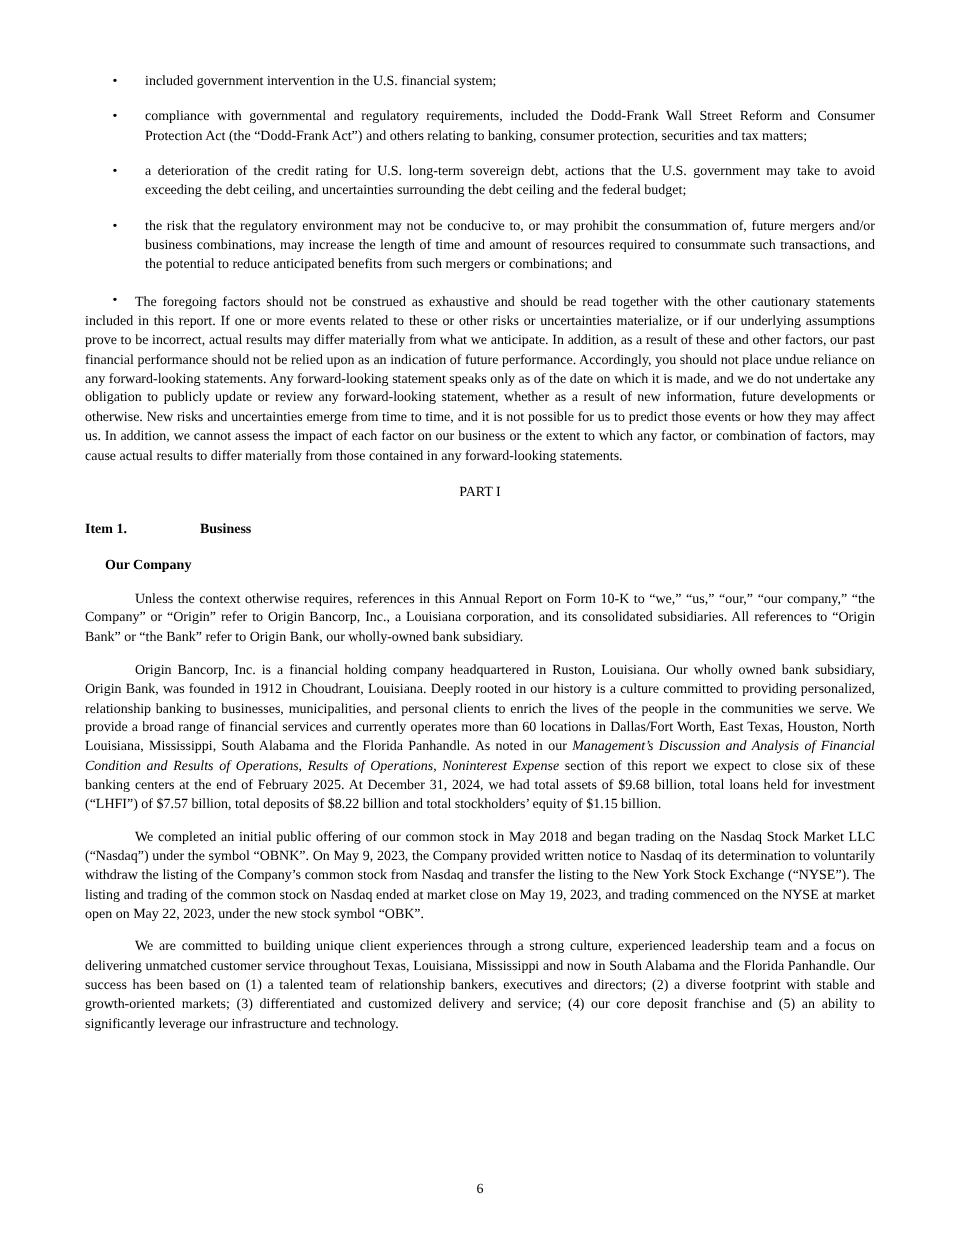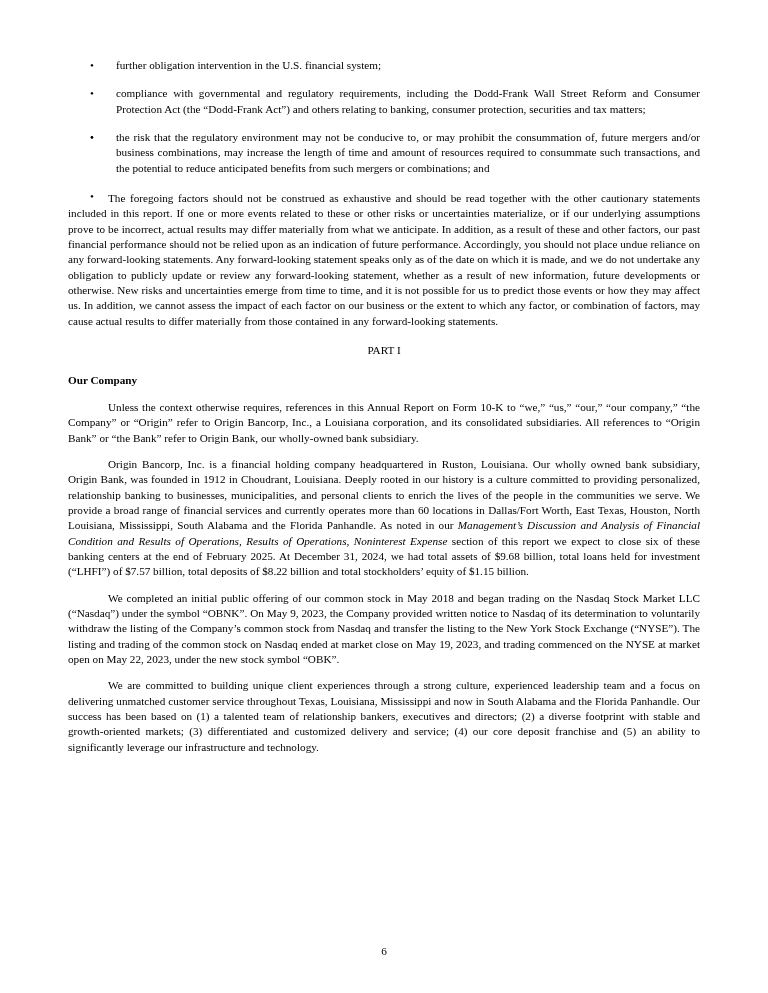--- a/index.html
+++ b/index.html
@@ -60,21 +60,21 @@
     margin: 0 0 13px 0;
     font-weight: bold;
     display: block;
   }
   .item-line .item-label {
     display: inline-block;
     width: 92px;
   }
   .section-heading {
     font-weight: bold;
-    margin: 0 0 12px 0;
+    margin: 0 0 12px 16px;
   }
   .italic {
     font-style: italic;
   }
   .page-number {
     position: absolute;
     bottom: 36px;
     left: 0;
     width: 100%;
     text-align: center;
@@ -83,42 +83,46 @@
 </style>
 </head>
 <body>
 
 <div class="page">
   <div class="content">
 
     <ul class="bullets">
       <li>
         <span class="bullet-mark">•</span>
-        <span>further obligation intervention in the U.S. financial system;</span>
+        <span>included government intervention in the U.S. financial system;</span>
       </li>
       <li>
         <span class="bullet-mark">•</span>
-        <span>compliance with governmental and regulatory requirements, including the Dodd-Frank Wall Street Reform and Consumer Protection Act (the “Dodd-Frank Act”) and others relating to banking, consumer protection, securities and tax matters;</span>
+        <span>compliance with governmental and regulatory requirements, included the Dodd-Frank Wall Street Reform and Consumer Protection Act (the “Dodd-Frank Act”) and others relating to banking, consumer protection, securities and tax matters;</span>
       </li>
       <li>
         <span class="bullet-mark">•</span>
+        <span>a deterioration of the credit rating for U.S. long-term sovereign debt, actions that the U.S. government may take to avoid exceeding the debt ceiling, and uncertainties surrounding the debt ceiling and the federal budget;</span>
       </li>
       <li>
         <span class="bullet-mark">•</span>
         <span>the risk that the regulatory environment may not be conducive to, or may prohibit the consummation of, future mergers and/or business combinations, may increase the length of time and amount of resources required to consummate such transactions, and the potential to reduce anticipated benefits from such mergers or combinations; and</span>
       </li>
       <li>
         <span class="bullet-mark">•</span>
       </li>
     </ul>
 
     <p class="body-para first-after-bullets">The foregoing factors should not be construed as exhaustive and should be read together with the other cautionary statements included in this report. If one or more events related to these or other risks or uncertainties materialize, or if our underlying assumptions prove to be incorrect, actual results may differ materially from what we anticipate. In addition, as a result of these and other factors, our past financial performance should not be relied upon as an indication of future performance. Accordingly, you should not place undue reliance on any forward-looking statements. Any forward-looking statement speaks only as of the date on which it is made, and we do not undertake any obligation to publicly update or review any forward-looking statement, whether as a result of new information, future developments or otherwise. New risks and uncertainties emerge from time to time, and it is not possible for us to predict those events or how they may affect us. In addition, we cannot assess the impact of each factor on our business or the extent to which any factor, or combination of factors, may cause actual results to differ materially from those contained in any forward-looking statements.</p>
 
     <div class="part-heading">PART I</div>
 
+    <div class="item-line">
+      <span class="item-label">Item 1.</span><span>Business</span>
+    </div>
 
     <div class="section-heading">Our Company</div>
 
     <p class="body-para">Unless the context otherwise requires, references in this Annual Report on Form 10-K to “we,” “us,” “our,” “our company,” “the Company” or “Origin” refer to Origin Bancorp, Inc., a Louisiana corporation, and its consolidated subsidiaries. All references to “Origin Bank” or “the Bank” refer to Origin Bank, our wholly-owned bank subsidiary.</p>
 
     <p class="body-para"><span>Origin Bancorp, Inc. is a financial holding company headquartered in Ruston, Louisiana. Our wholly owned bank subsidiary, Origin Bank, was founded in 1912 in Choudrant, Louisiana. Deeply rooted in our history is a culture committed to providing personalized, relationship banking to businesses, municipalities, and personal clients to enrich the lives of the people in the communities we serve. We provide a broad range of financial services and currently operates more than 60 locations in Dallas/Fort Worth, East Texas, Houston, North Louisiana, Mississippi, South Alabama and the Florida Panhandle. As noted in our </span><span class="italic">Management’s Discussion and Analysis of Financial Condition and Results of Operations, Results of Operations, Noninterest Expense</span><span> section of this report we expect to close six of these banking centers at the end of February 2025. At December 31, 2024, we had total assets of $9.68 billion, total loans held for investment (“LHFI”) of $7.57 billion, total deposits of $8.22 billion and total stockholders’ equity of $1.15 billion.</span></p>
 
     <p class="body-para">We completed an initial public offering of our common stock in May 2018 and began trading on the Nasdaq Stock Market LLC (“Nasdaq”) under the symbol “OBNK”. On May 9, 2023, the Company provided written notice to Nasdaq of its determination to voluntarily withdraw the listing of the Company’s common stock from Nasdaq and transfer the listing to the New York Stock Exchange (“NYSE”). The listing and trading of the common stock on Nasdaq ended at market close on May 19, 2023, and trading commenced on the NYSE at market open on May 22, 2023, under the new stock symbol “OBK”.</p>
 
     <p class="body-para">We are committed to building unique client experiences through a strong culture, experienced leadership team and a focus on delivering unmatched customer service throughout Texas, Louisiana, Mississippi and now in South Alabama and the Florida Panhandle. Our success has been based on (1) a talented team of relationship bankers, executives and directors; (2) a diverse footprint with stable and growth-oriented markets; (3) differentiated and customized delivery and service; (4) our core deposit franchise and (5) an ability to significantly leverage our infrastructure and technology.</p>

